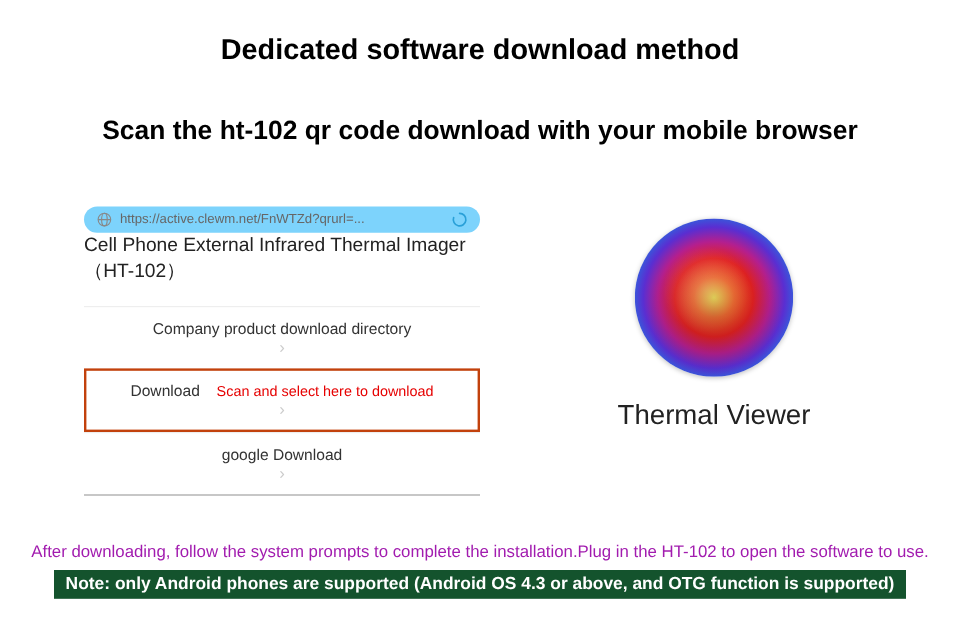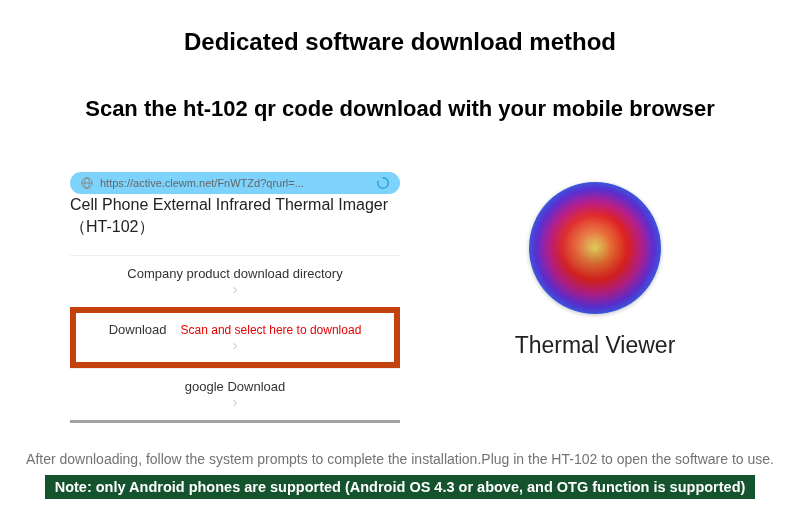--- a/index.html
+++ b/index.html
@@ -72,27 +72,27 @@
   .menu-item {
     display: flex;
     align-items: center;
     justify-content: space-between;
     border-top: 1px solid #eee;
     padding: 10px 2px;
     font-size: 13px;
     color: #333;
     flex-direction: column;
   }
-  .menu-item:last-child { border-bottom: 3px solid #a3a3a3; }
+  .menu-item:last-child { border-bottom: 1px solid #a3a3a3; }
   .chevron {
     color: #ccc;
     font-size: 14px;
   }
   .menu-item.highlight {
-    border: 6px solid #c2410c;
+    border: 2px solid #c2410c;
     padding: 9px 6px;
   }
   .highlight-inner {
     display: flex;
     align-items: baseline;
     gap: 14px;
   }
   .highlight-note {
     color: #e60000;
     font-size: 12px;
@@ -136,21 +136,21 @@
   .footer {
     position: absolute;
     bottom: 22px;
     left: 0;
     right: 0;
     text-align: center;
     padding: 0 20px;
   }
   .footer-text {
     font-size: 14px;
-    color: #737373;
+    color: #a21caf;
   }
   .footer-note {
     display: inline-block;
     margin-top: 8px;
     background: #14532d;
     color: #fff;
     font-size: 14.5px;
     font-weight: 600;
     padding: 4px 10px;
   }

